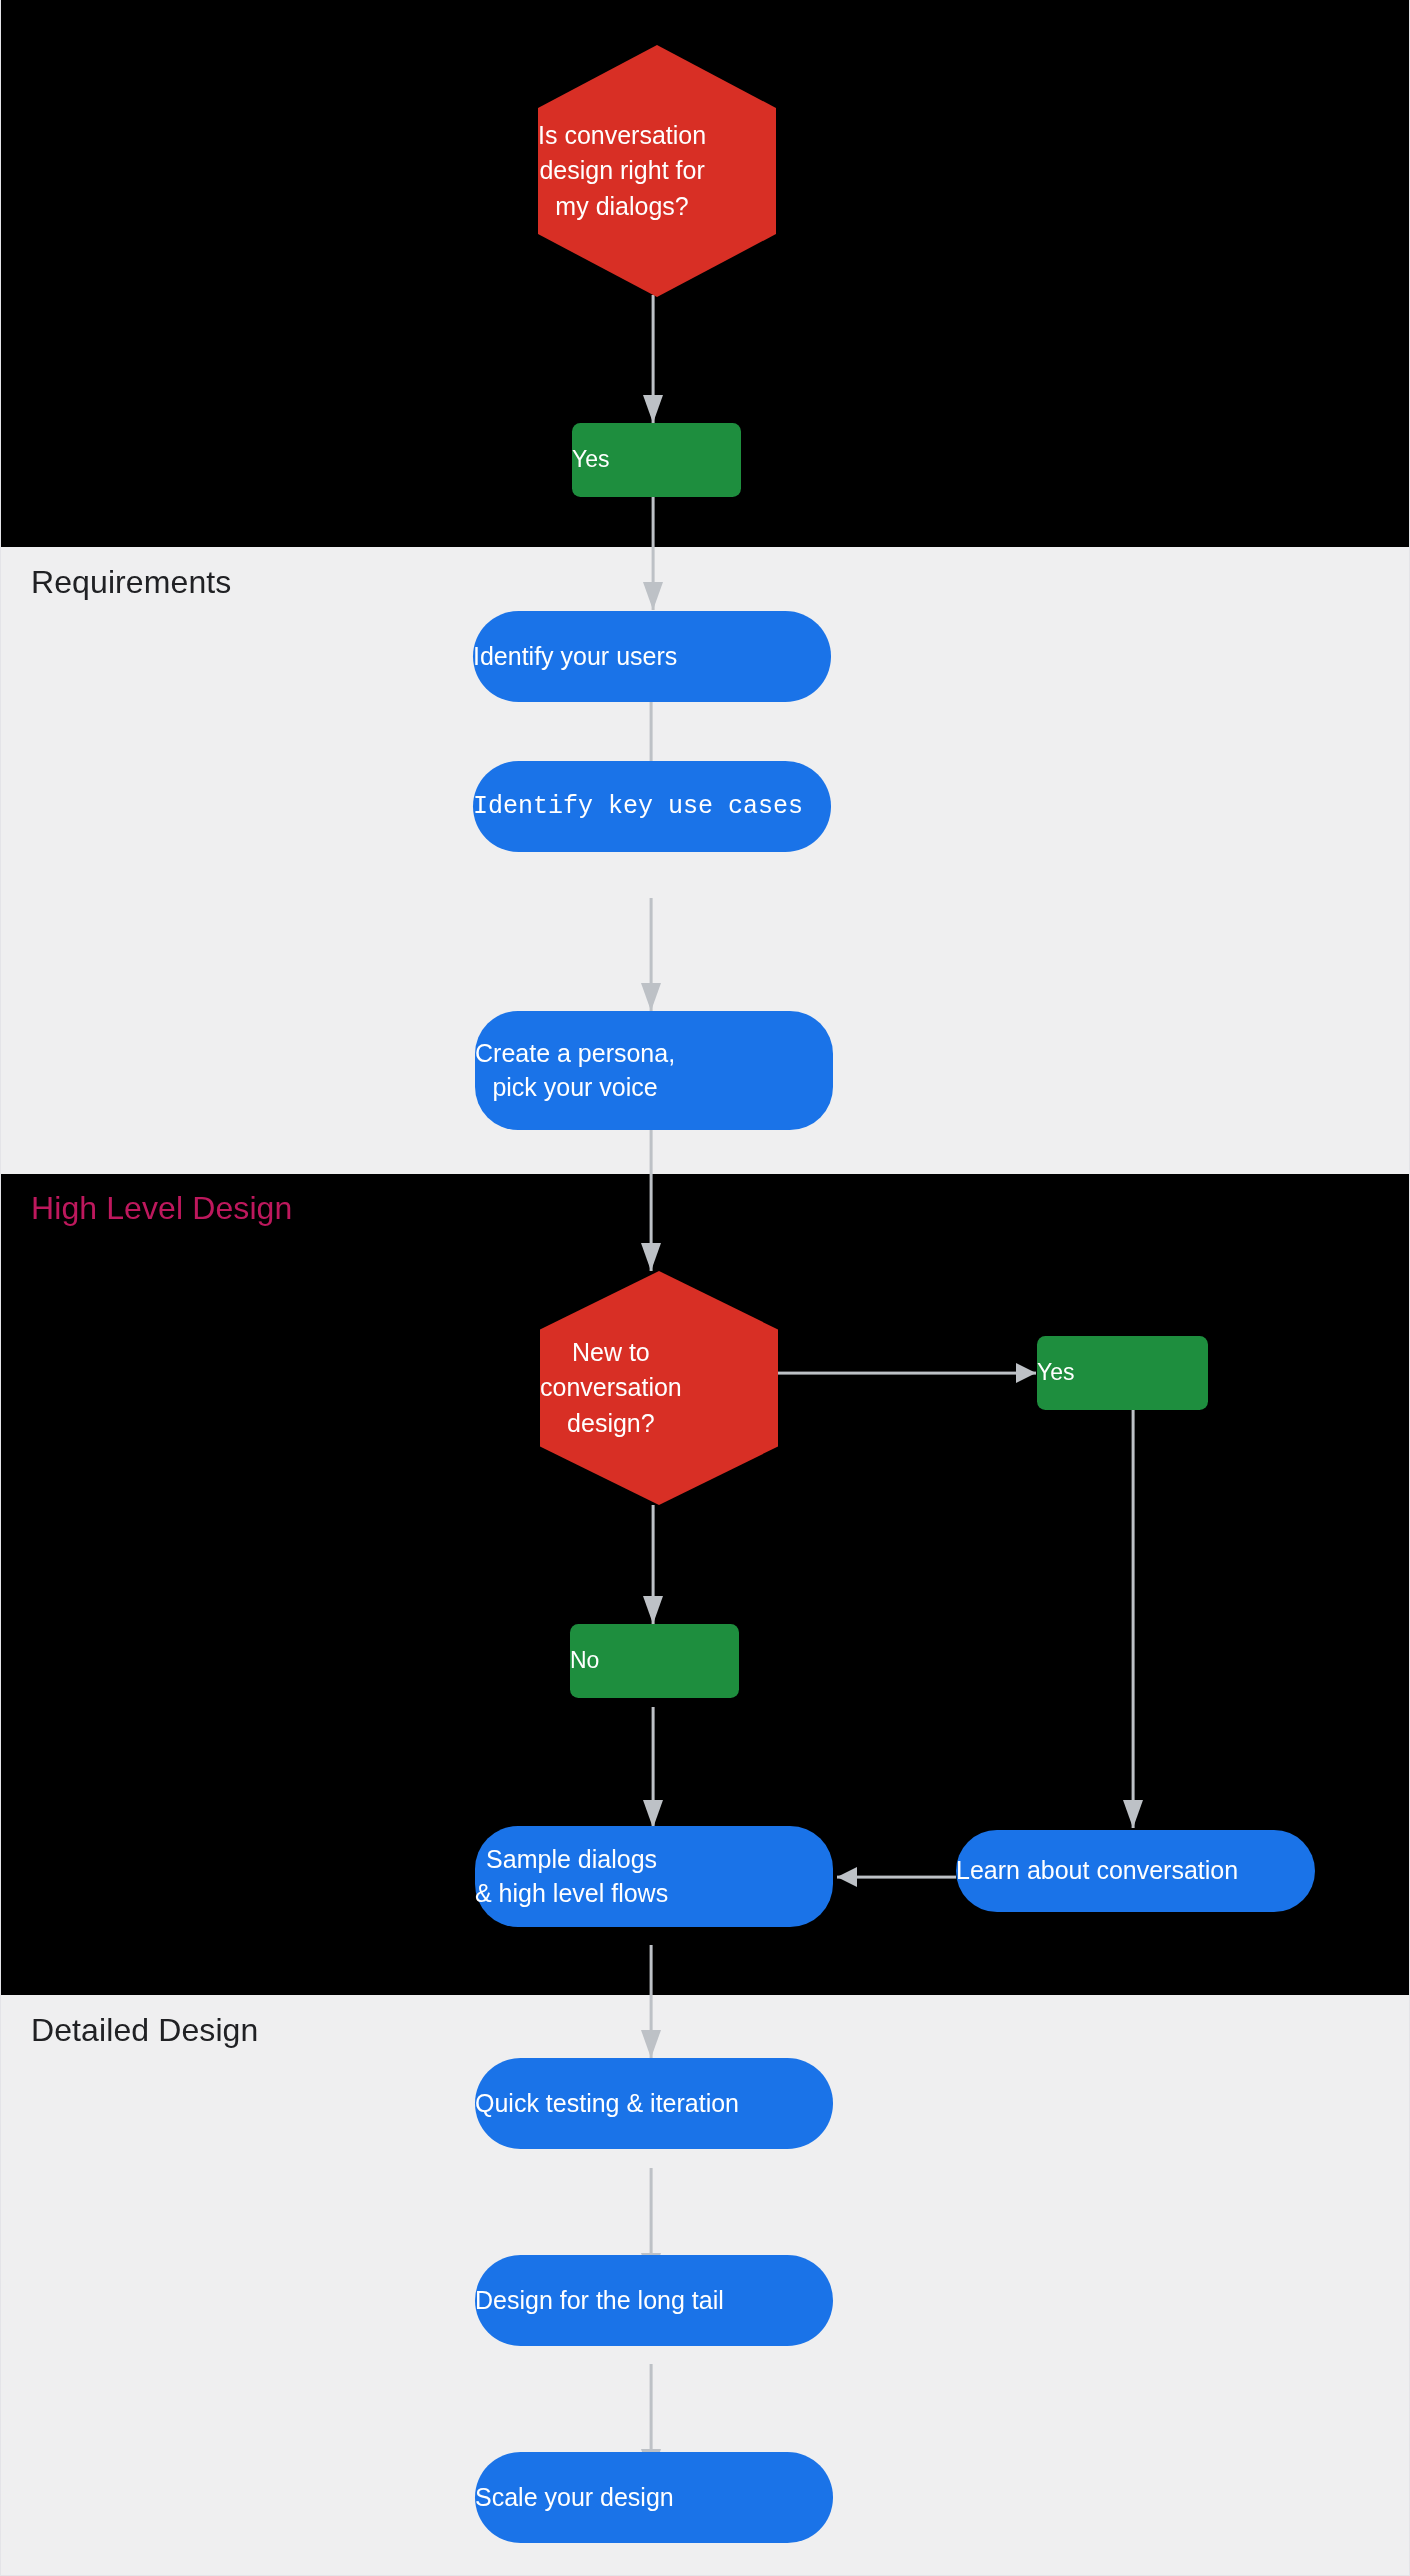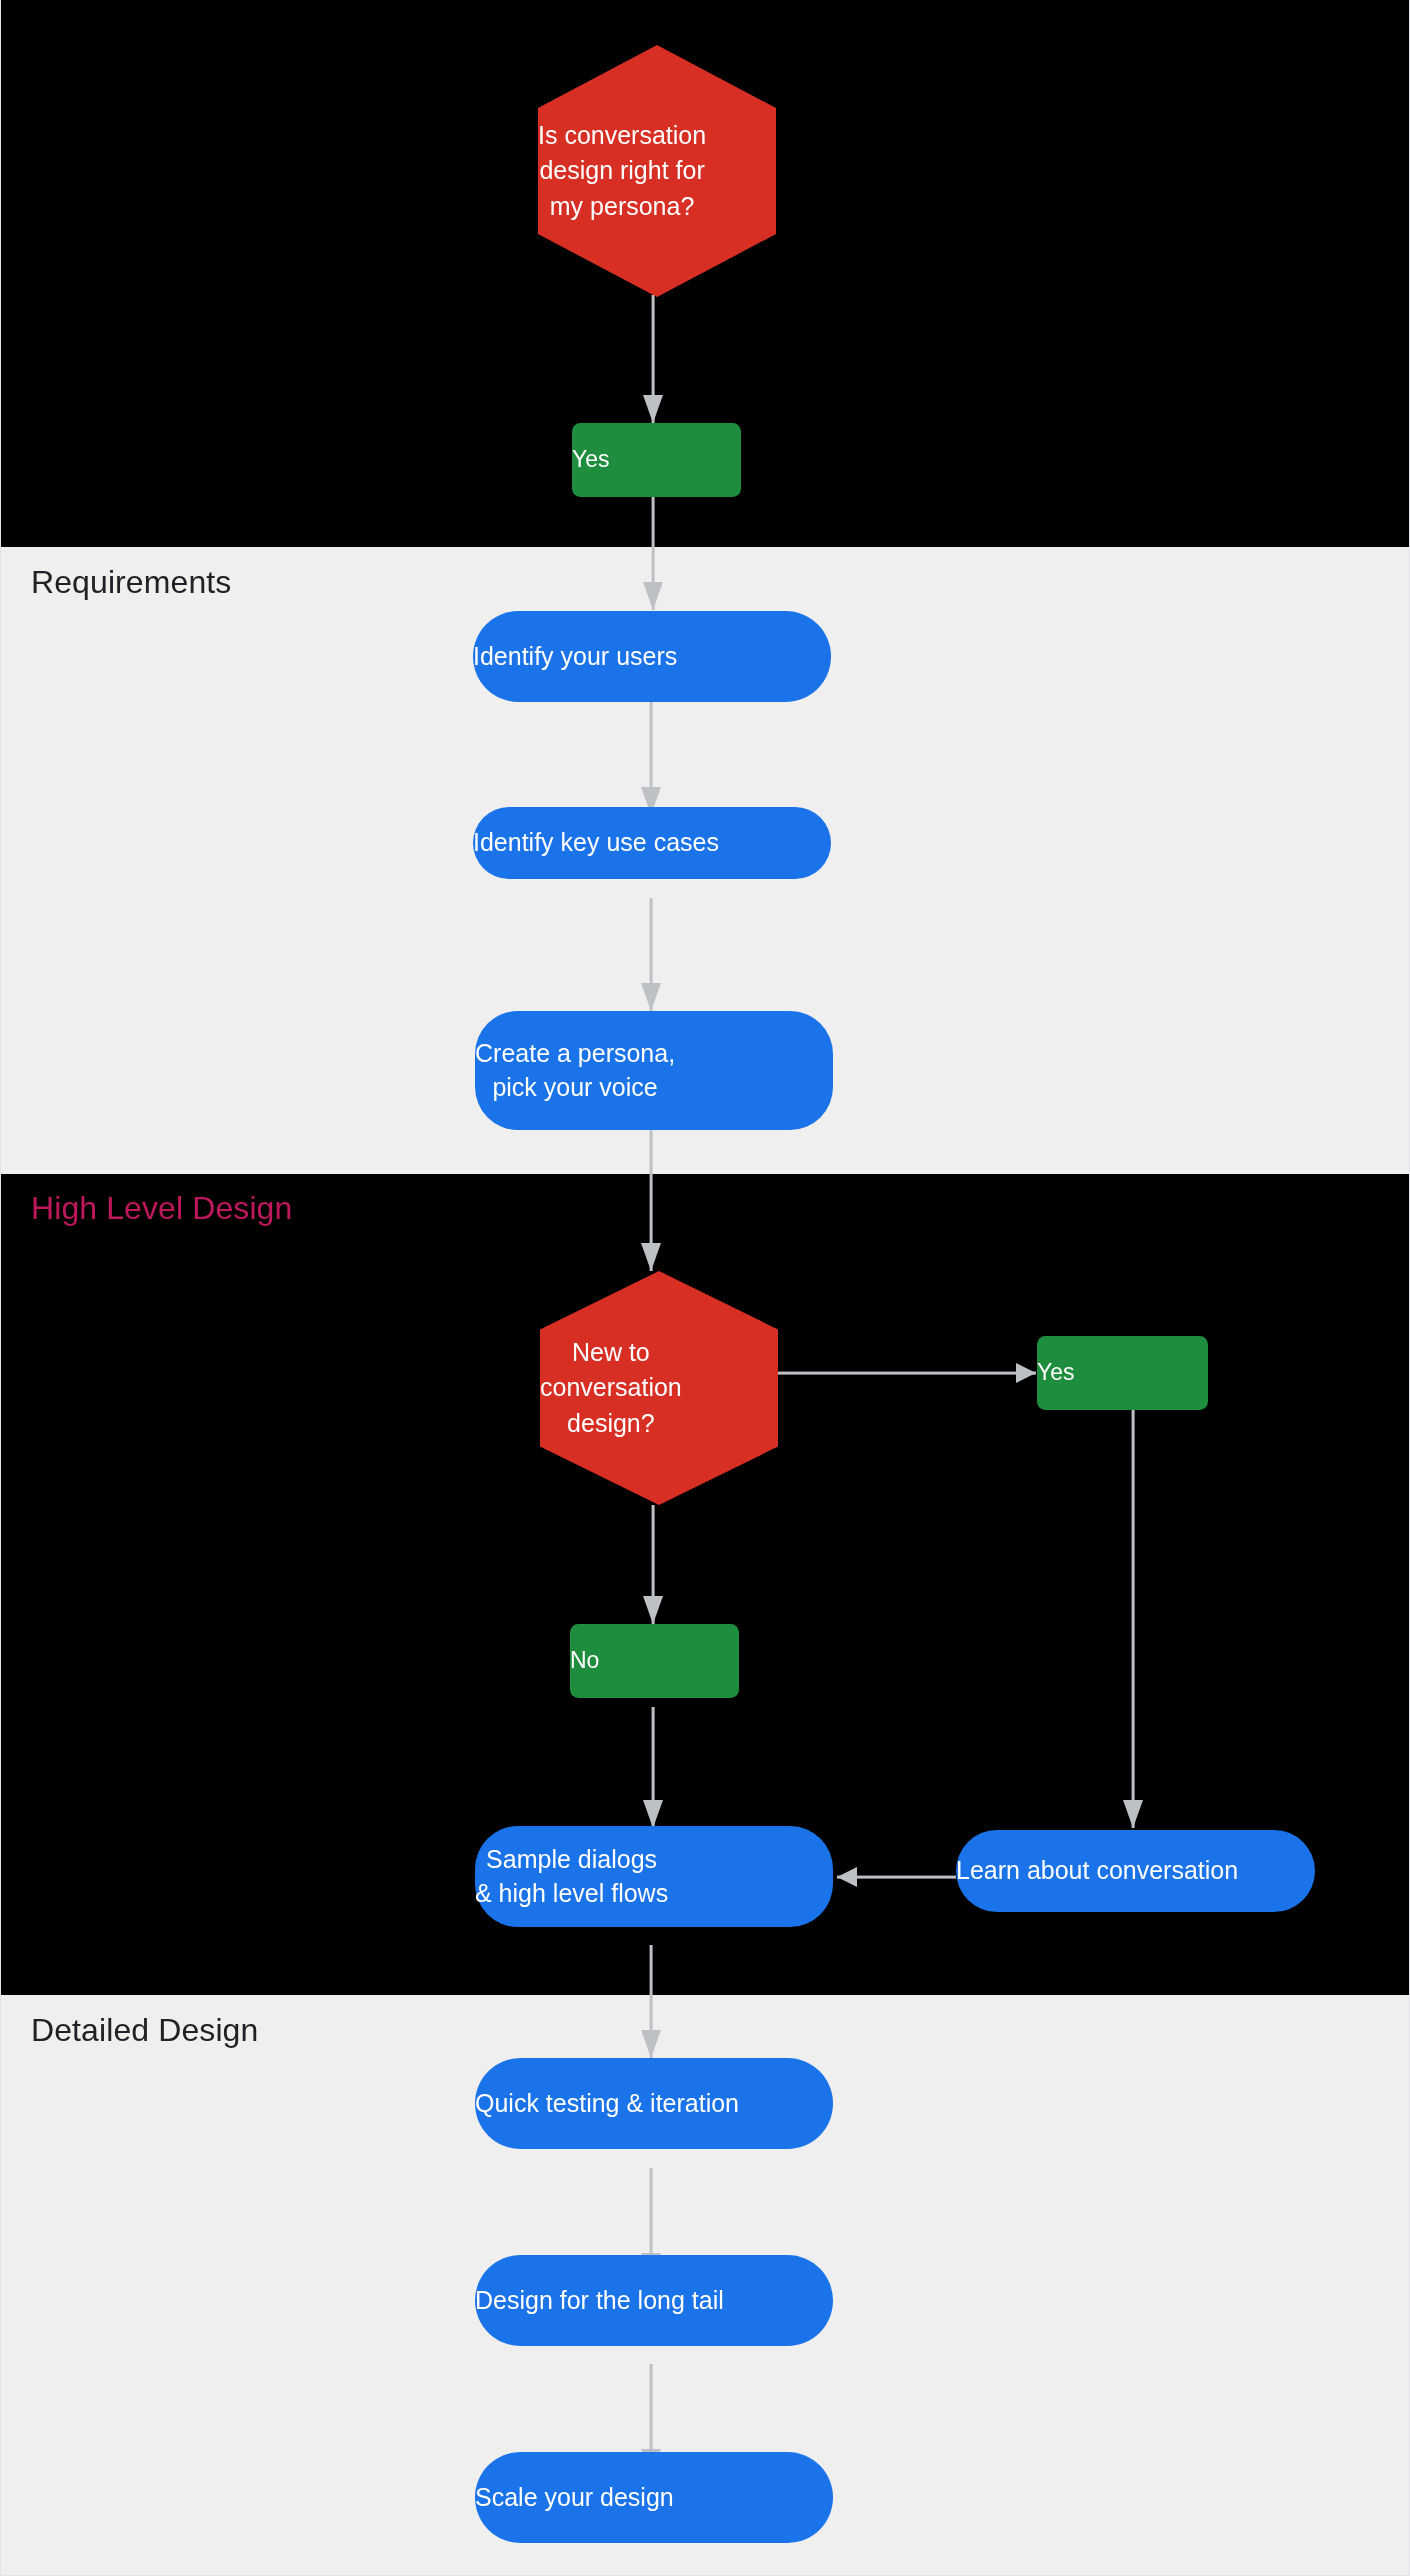--- a/index.html
+++ b/index.html
@@ -217,33 +217,33 @@
 
   <div class="conn" style="left:640px; top:2364px; width:22px; height:113px;">
     <div class="stem-v" style="height:113px;"></div>
     <div class="arrowhead down"></div>
   </div>
 
   <div class="node hex" style="left:538px; top:45px; width:238px; height:252px;">
     <div>
       <span>Is conversation</span>
       <span>design right for</span>
-      <span>my persona?</span>
+      <span>my dialogs?</span>
     </div>
   </div>
 
   <div class="node green" style="left:572px; top:423px; width:169px; height:74px;">
     <span>Yes</span>
   </div>
 
   <div class="node blue" style="left:473px; top:611px; width:358px; height:91px;">
     <span>Identify your users</span>
   </div>
 
-  <div class="node blue" style="left:473px; top:807px; width:358px; height:72px;">
+  <div class="node blue" style="left:473px; top:761px; width:358px; height:91px;font-family:Liberation Mono, monospace;">
     <span>Identify key use cases</span>
   </div>
 
   <div class="node blue two-line" style="left:475px; top:1011px; width:358px; height:119px;">
     <div>
       <span>Create a persona,</span>
       <span>pick your voice</span>
     </div>
   </div>
 

